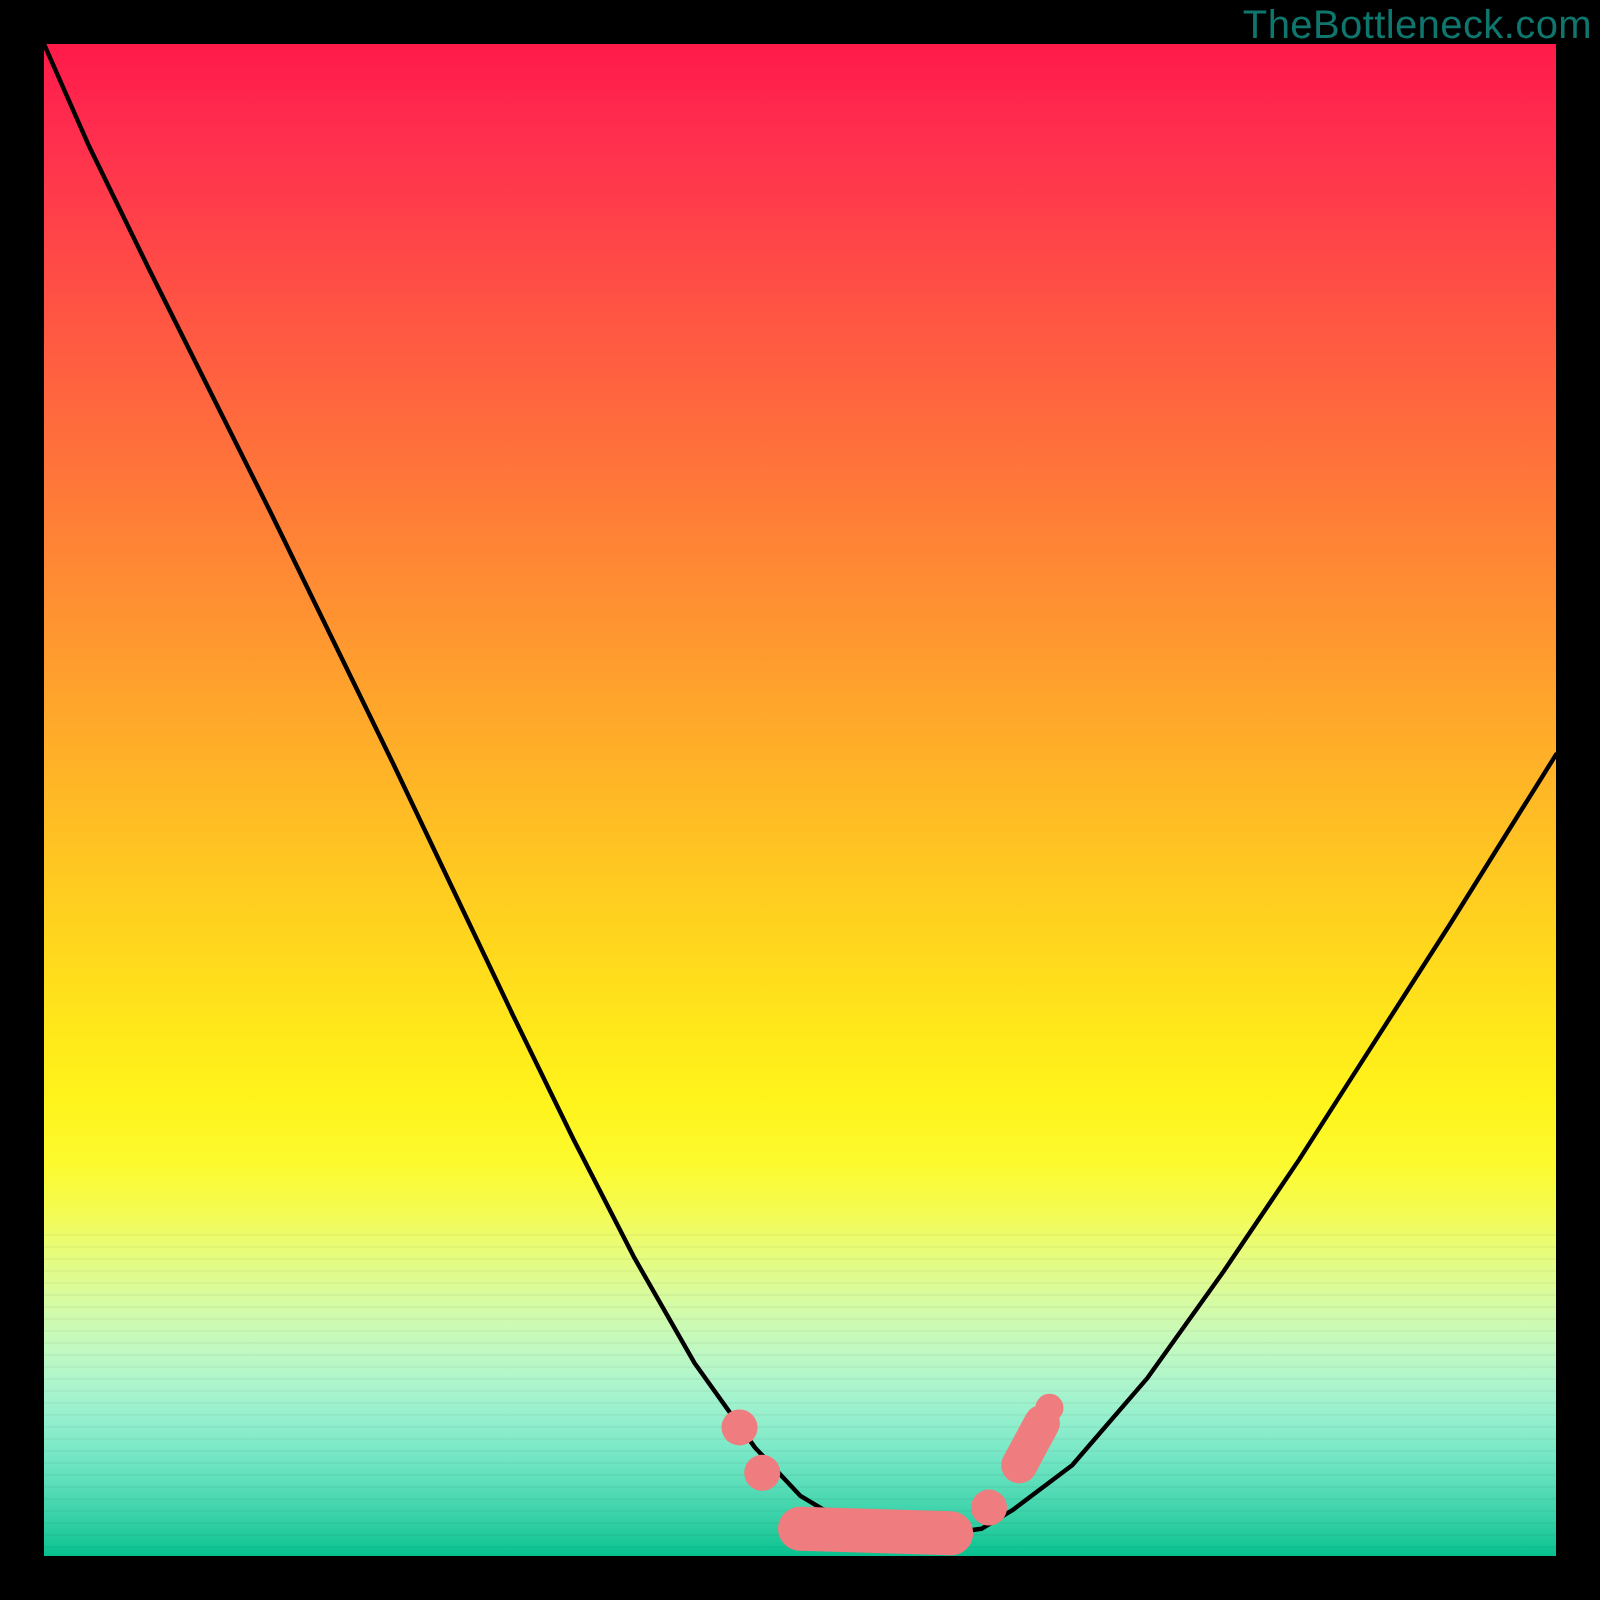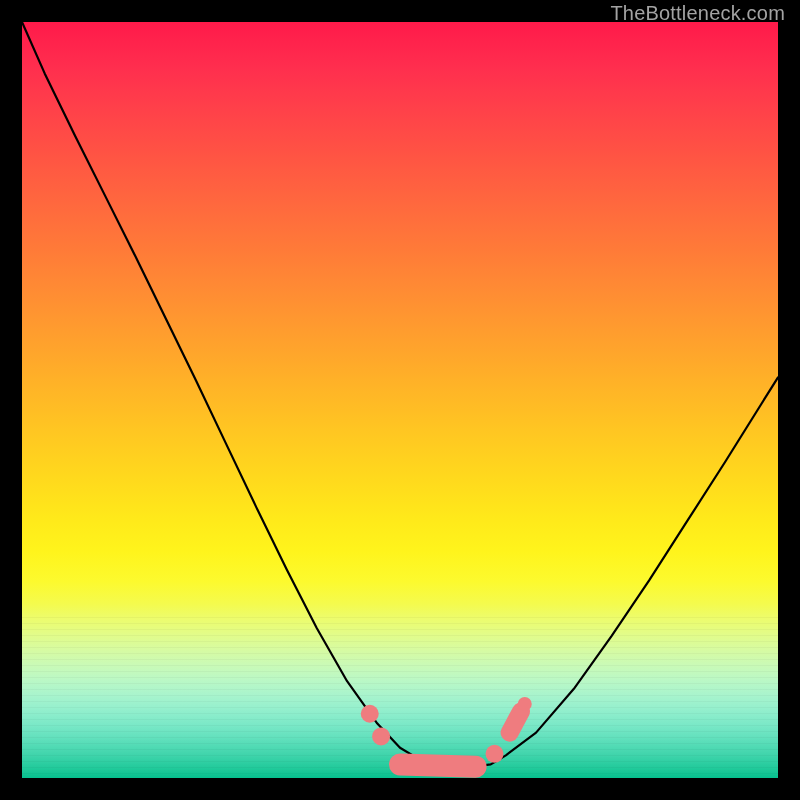--- a/index.html
+++ b/index.html
@@ -75,22 +75,22 @@
   }
   svg.curve {
     position: absolute;
     left: 0; top: 0;
     width: 756px; height: 756px;
     pointer-events: none;
   }
   .watermark {
     position: absolute;
     top: 2px;
-    right: 15px;
-    color: #a3a3a3;
+    right: 4px;
+    color: #0f766e;
     font-size: 20px;
     font-weight: 500;
     letter-spacing: 0.2px;
     user-select: none;
     margin-left: 14px;
   }
 </style>
 </head>
 <body>
 

